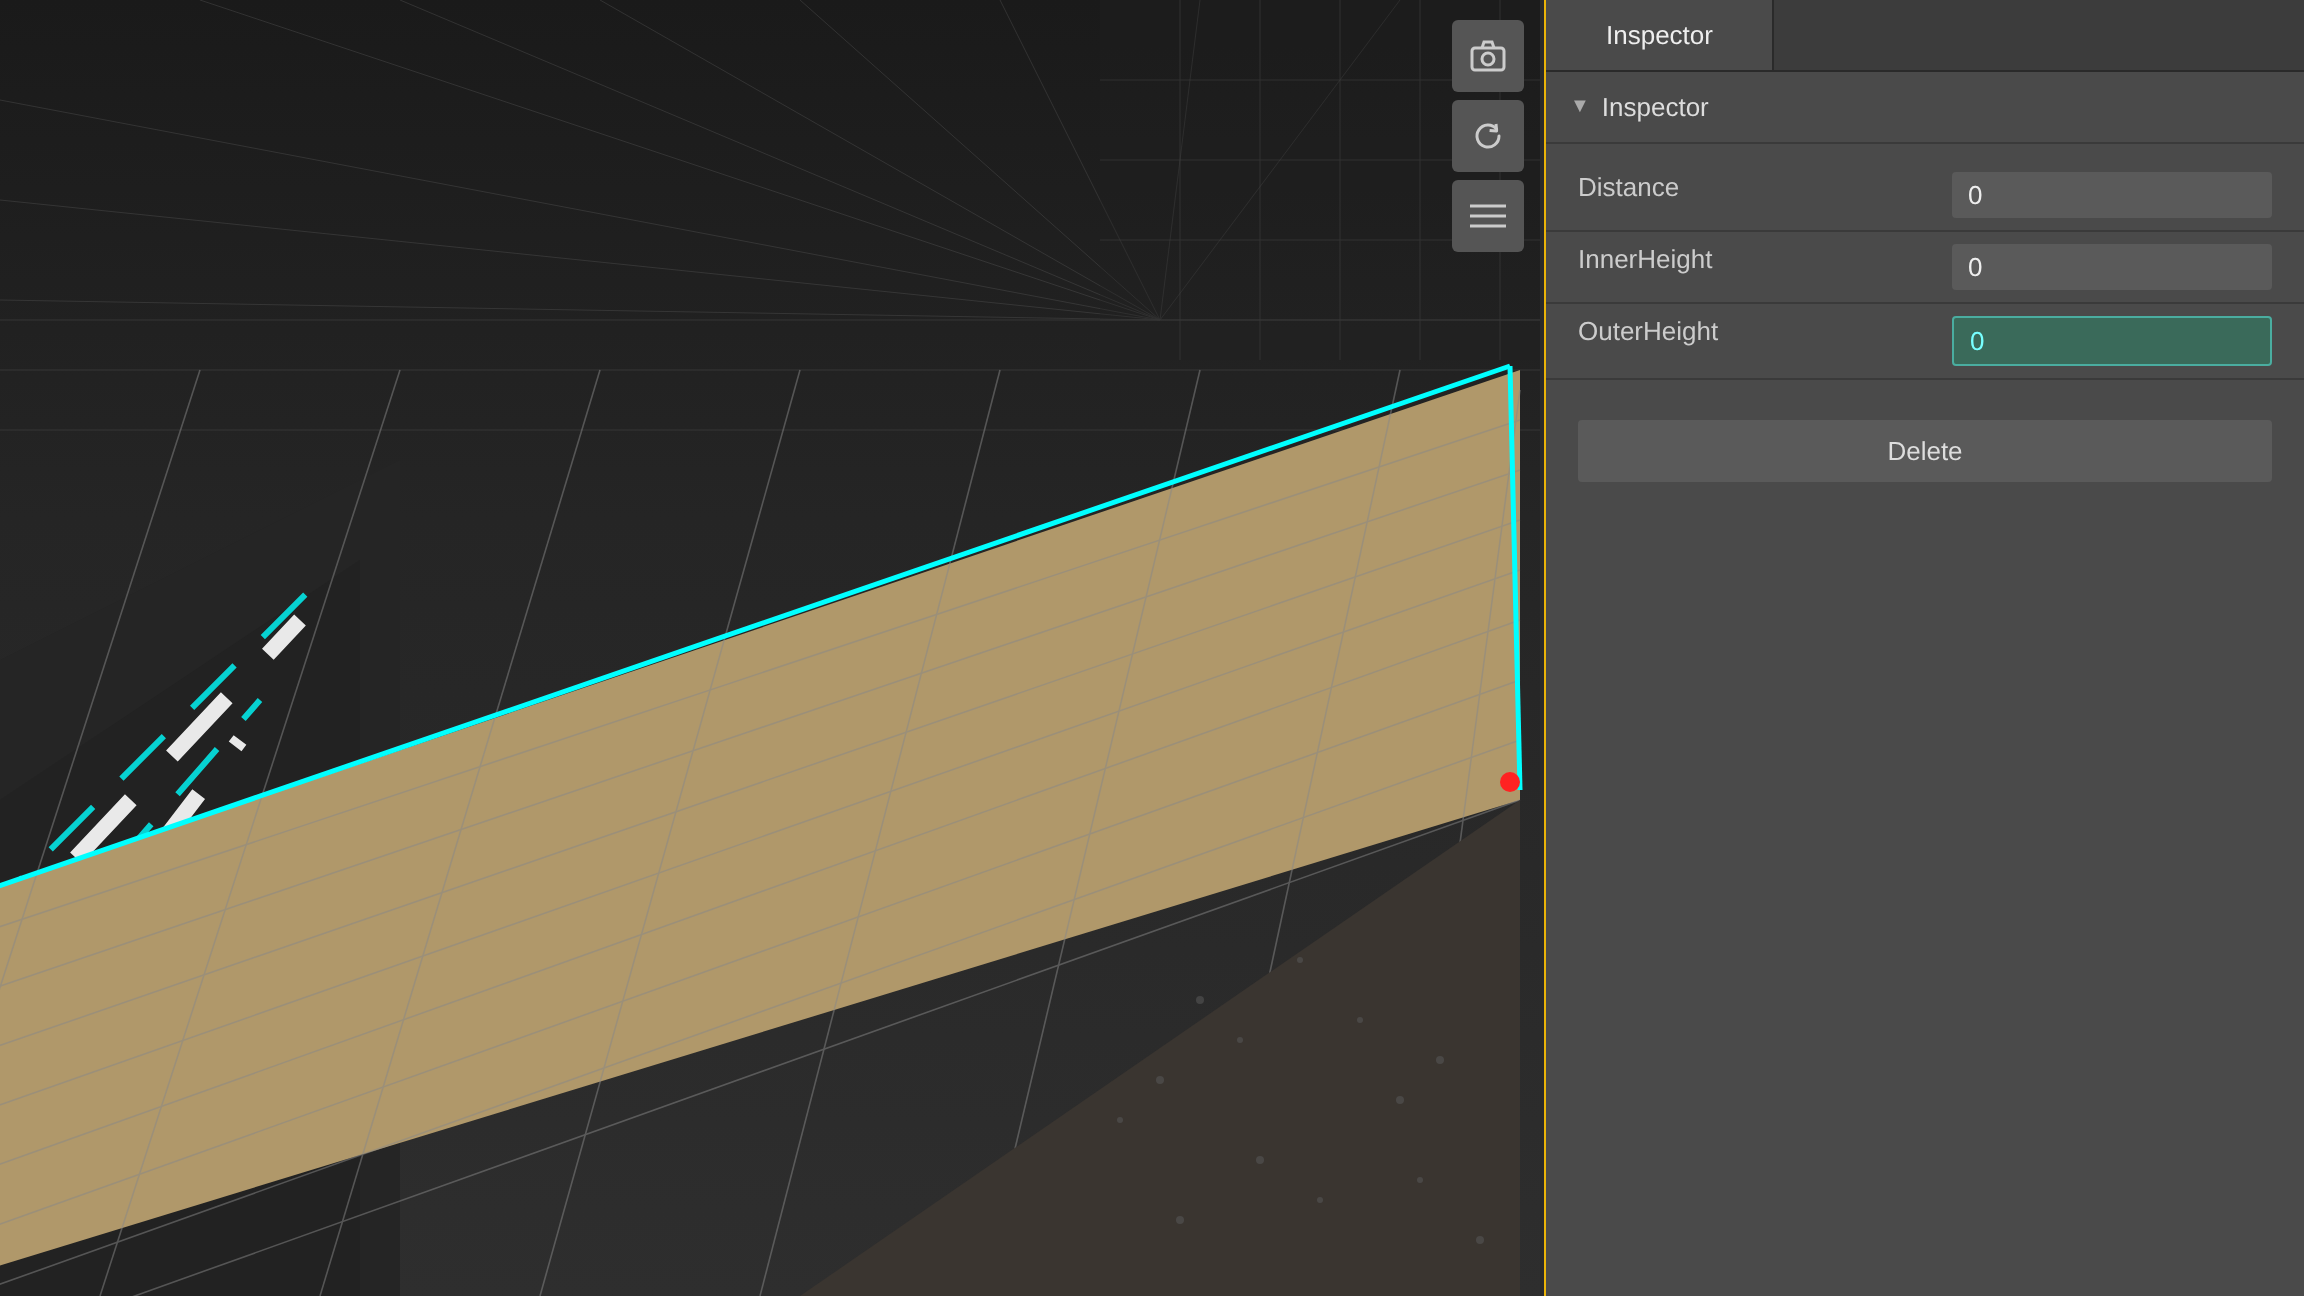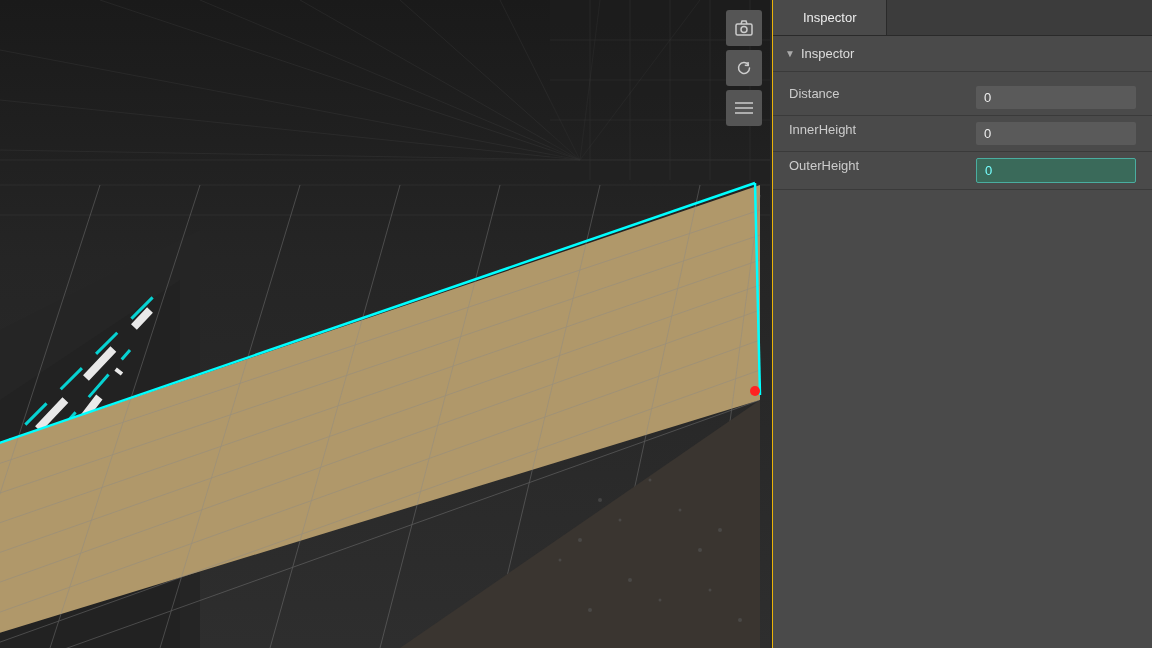--- a/index.html
+++ b/index.html
@@ -315,13 +315,16 @@
     <div class="prop-row">
       <span class="prop-label">InnerHeight</span>
       <input class="prop-value" type="text" value="0" style="">
     </div>
     <div class="prop-row">
       <span class="prop-label">OuterHeight</span>
       <input class="prop-value highlighted" type="text" value="0" style="">
     </div>
   </div>
 
+  <div class="delete-row">
+    <button class="delete-btn">Delete</button>
+  </div>
 </div>
 
 </body></html>

